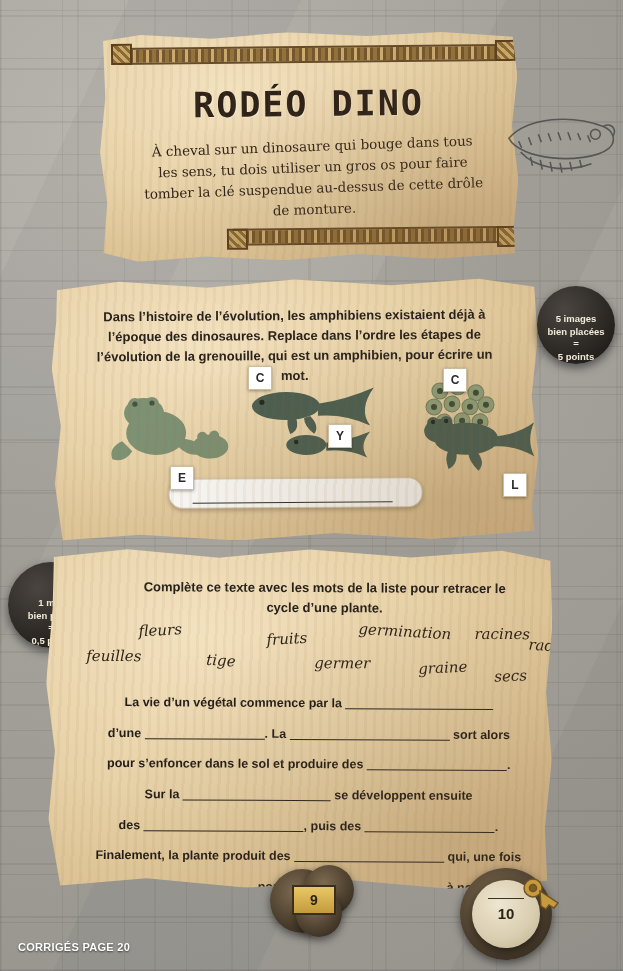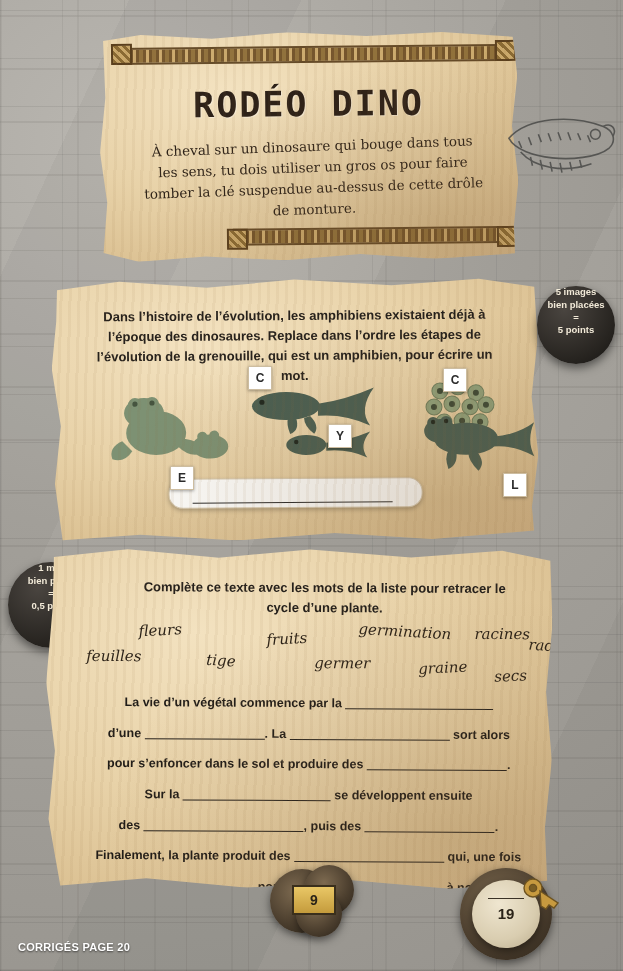--- a/index.html
+++ b/index.html
@@ -86,21 +86,21 @@
   #answer-box{
     position:absolute;left:116px;top:200px;width:252px;height:28px;border-radius:14px;
     background:#fdfdfb;border:1px solid #d8cbb2;box-shadow:0 2px 4px rgba(0,0,0,.25);
   }
   #answer-line{position:absolute;left:140px;top:224px;width:200px;border-bottom:1.5px solid #2c2c2c;}
 
   
   .badge{
     position:absolute;border-radius:50%;
     background:radial-gradient(circle at 35% 30%,#4a4540 0%,#26231f 70%,#141211 100%);
-    color:#f2ead8;display:flex;align-items:flex-start;justify-content:center;text-align:center;
+    color:#f2ead8;display:flex;align-items:flex-end;justify-content:center;text-align:center;
     font-size:9.5px;font-weight:bold;line-height:1.35;
     box-shadow:0 4px 10px rgba(0,0,0,.5);
   }
   #badge-right{right:8px;top:286px;width:78px;height:78px;}
   #badge-left{left:8px;top:562px;width:86px;height:86px;}
 
   
   #bottom-sheet{
     left:46px;top:548px;width:506px;height:340px;
     clip-path:polygon(1.4% 3%,16% 0.6%,34% 3%,52% 0.4%,72% 2.6%,90% 0.5%,99.5% 3.4%,100% 22%,98.8% 42%,100% 62%,98.7% 82%,99.2% 97.5%,80% 100%,60% 97.6%,40% 100%,20% 97.4%,3% 99.6%,0.6% 80%,1.8% 60%,0% 40%,1.2% 18%);
@@ -314,17 +314,17 @@
 <div class="medallion" id="page10">
   <div class="gear" style="left:2px;top:6px;width:92px;height:92px;"></div>
   <div class="gear" style="left:14px;top:18px;width:68px;height:68px;background:radial-gradient(circle at 40% 35%,#efe6d0 0%,#d9cdb0 60%,#b9ab8c 100%);"></div>
   <svg style="position:absolute;left:62px;top:12px;width:44px;height:44px;" viewBox="0 0 44 44">
     <g fill="#c79a3f" stroke="#6d5320" stroke-width="1.4">
       <circle cx="13" cy="14" r="9"></circle>
         <circle cx="13" cy="14" r="3.6" fill="#7a5e24"></circle>
       <path d="M20 17 l18 12 l-4 5 l-5 -3 l-3 4 l-5 -3 Z"></path>
     </g>
   </svg>
-  <div class="num-plate" style="left:26px;top:36px;width:44px;height:30px;font-size:15px;color:#2a2318;">19</div>
+  <div class="num-plate" style="left:26px;top:36px;width:44px;height:30px;font-size:15px;color:#2a2318;">10</div>
   <div style="position:absolute;left:30px;top:36px;width:36px;border-bottom:1.4px solid #3a3226;"></div>
 </div>
 
 <div id="corrige">CORRIGÉS PAGE 20</div>
 
 </body></html>

